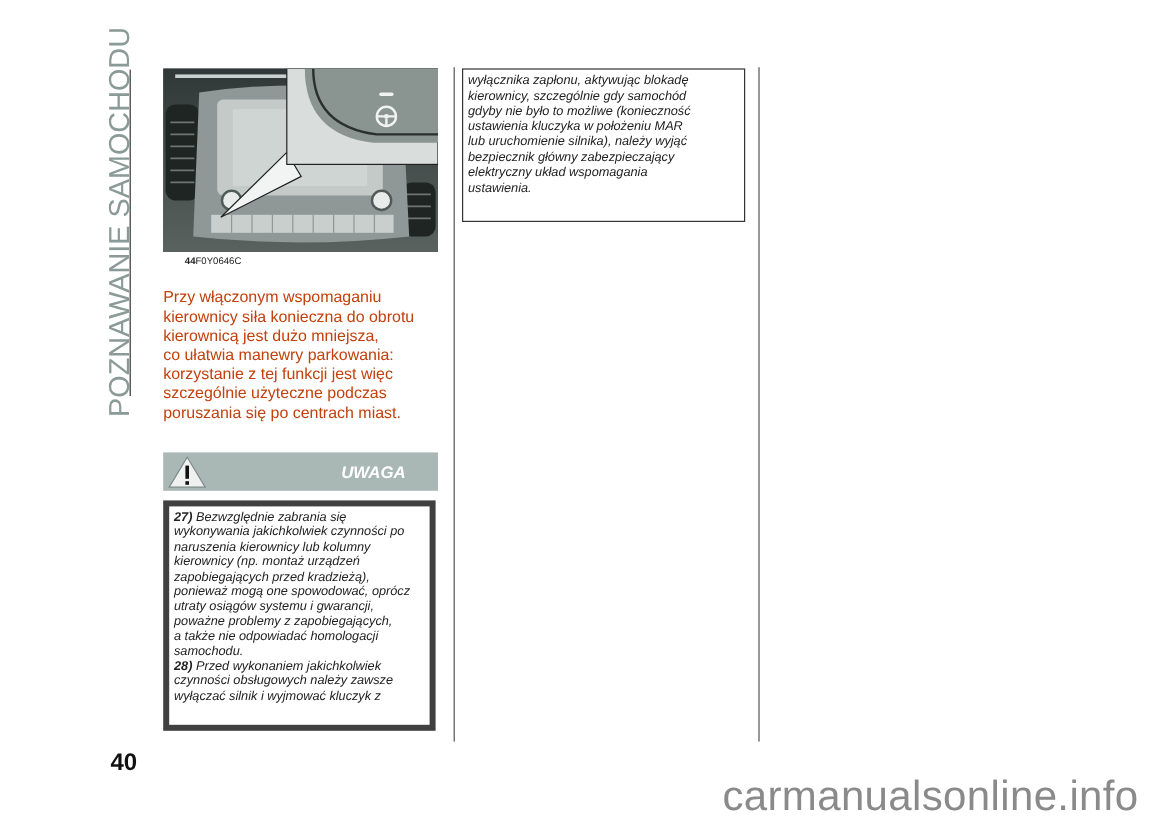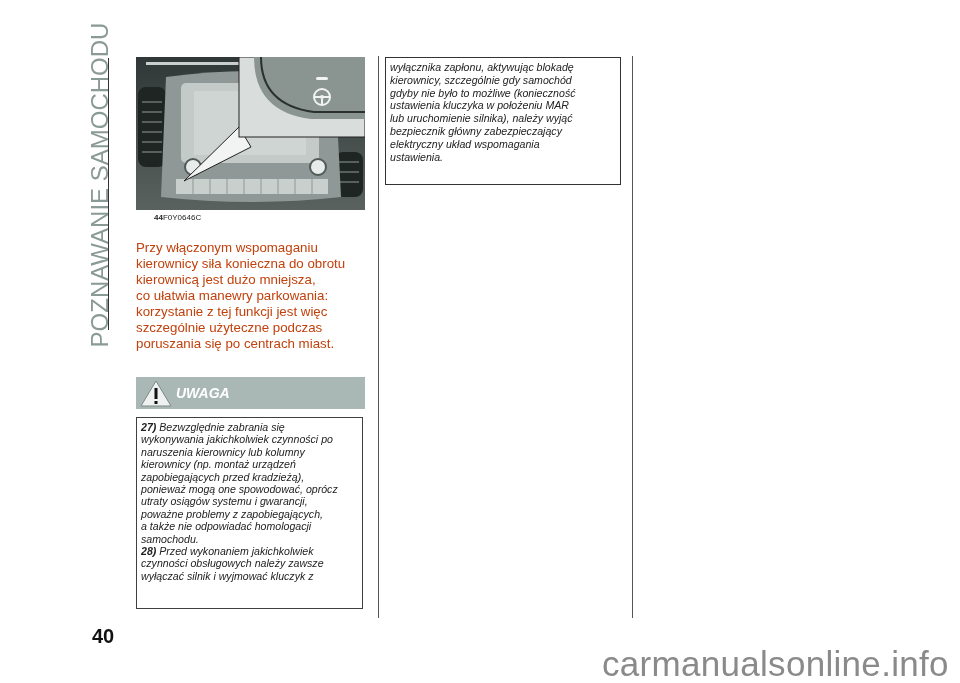--- a/index.html
+++ b/index.html
@@ -35,26 +35,26 @@
   .body-text {
     position:absolute; left:136px; top:240px; width:235px;
     font-size:13.3px; line-height:16px; color:#c2410c;
   }
   .warn-head {
     position:absolute; left:136px; top:377px; width:229px; height:32px;
     background:#aab8b5; display:flex; align-items:center;
   }
   .warn-head .tri { width:40px; height:32px; position:relative; }
   .warn-head .label {
-    flex:1; text-align:left; color:#fff; font-weight:bold; font-style:italic;
-    font-size:14px; padding-right:64px;
+    flex:1; text-align:right; color:#fff; font-weight:bold; font-style:italic;
+    font-size:14px; padding-right:27px;
   }
   .warn-box {
     position:absolute; left:136px; top:417px; width:227px; height:192px;
-    border:1px solid #404040; box-sizing:border-box;
+    border:5px solid #404040; box-sizing:border-box;
     padding:3px 4px; font-size:10.6px; line-height:12.4px; font-style:italic; color:#222;
   }
   .warn-box b { font-style:italic; font-weight:bold; }
   .warn-box2 {
     position:absolute; left:385px; top:57px; width:236px; height:128px;
     border:1px solid #333; box-sizing:border-box;
     padding:3px 4px; font-size:10.6px; line-height:12.8px; font-style:italic; color:#222;
   }
   .page-num {
     position:absolute; left:92px; top:625px; font-size:20px; font-weight:bold; color:#111;text-align:right;

